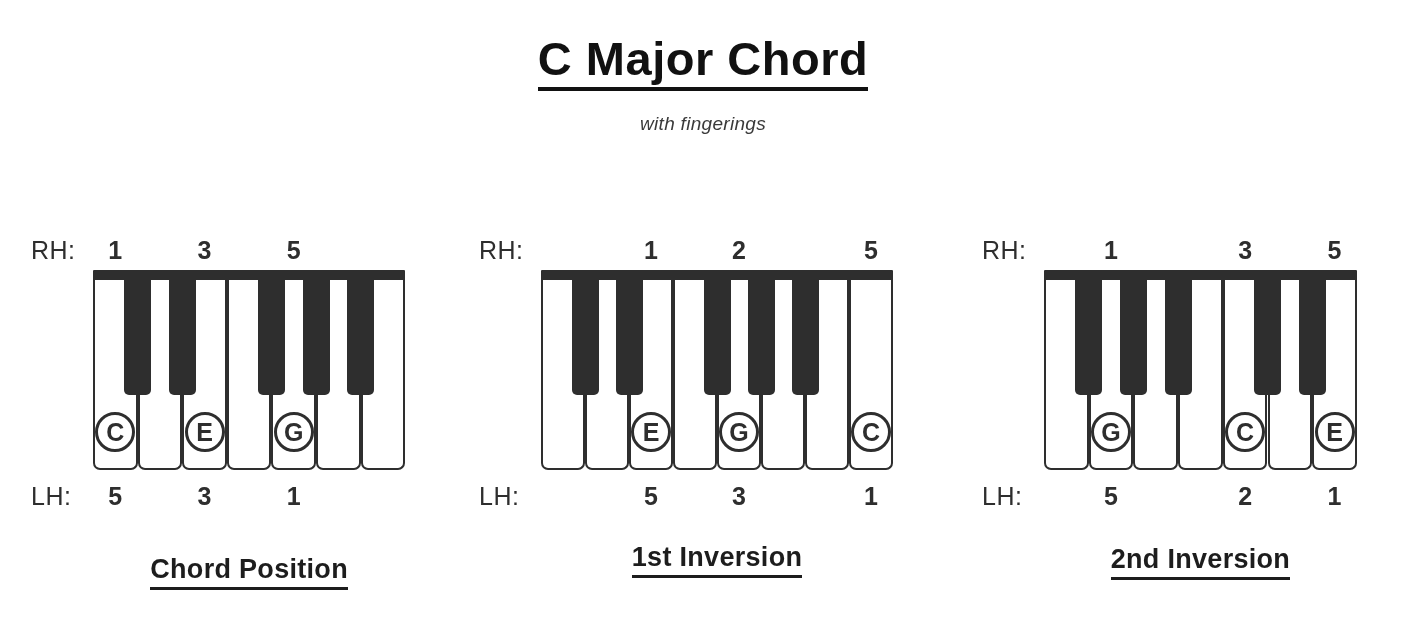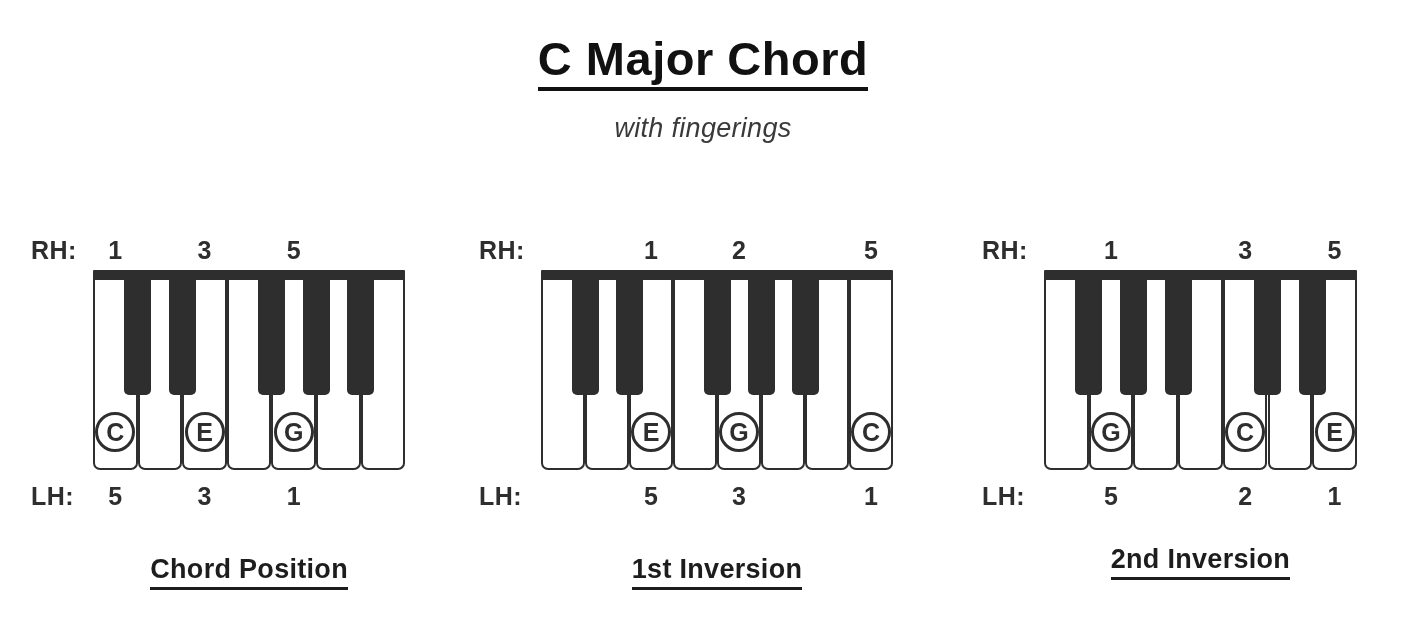--- a/index.html
+++ b/index.html
@@ -28,21 +28,21 @@
     letter-spacing: 0.5px;
     color: #111111;
     display: inline-block;
     border-bottom: 4px solid #111111;
     padding-bottom: 4px;
     line-height: 1.05;
     margin-top: 8px;
   }
   .subtitle {
     margin-top: 22px;
-    font-size: 27px;
+    font-size: 19px;
     font-style: italic;
     color: #3a3a3a;
     letter-spacing: 0.3px;
   }
 
   
   .diagrams {
     position: absolute;
     top: 236px;
     left: 0;
@@ -57,21 +57,21 @@
   
   .hand-row {
     position: relative;
     height: 34px;
     width: 100%;
   }
   .hand-tag {
     position: absolute;
     top: 0;
     font-size: 25px;
-    font-weight: bold;
+    font-weight: normal;
     color: #2e2e2e;
     letter-spacing: 0.5px;
     white-space: nowrap;
   }
   .finger {
     position: absolute;
     top: 0;
     font-size: 25px;
     font-weight: bold;
     color: #2e2e2e;
@@ -217,21 +217,21 @@
           <div class="note-circle" style="left: 198px; top: 132px;">G</div>
           <div class="note-circle" style="left: 330px; top: 132px;">C</div>
         </div>
       </div>
       <div class="hand-row" style="margin-top: 10px;">
         <span class="hand-tag" style="left: -62px;">LH:</span>
         <span class="finger" style="left: 110px;">5</span>
         <span class="finger" style="left: 198px;">3</span>
         <span class="finger" style="left: 330px;">1</span>
       </div>
-      <div class="caption-wrap" style="margin-top: 38px;"><span class="caption">1st Inversion</span></div>
+      <div class="caption-wrap" style="margin-top: 26px;"><span class="caption">1st Inversion</span></div>
     </div>
     <div class="diagram" style="left: 1044px; width: 312.9px;">
       <div class="hand-row">
         <span class="hand-tag" style="left: -62px;">RH:</span>
         <span class="finger" style="left: 67.05px;">1</span>
         <span class="finger" style="left: 201.15px;">3</span>
         <span class="finger" style="left: 290.55px;">5</span>
       </div>
       <div class="keyboard" style="width: 312.9px; height: 202px;">
         <div class="topbar" style="width: 312.9px;"></div>

